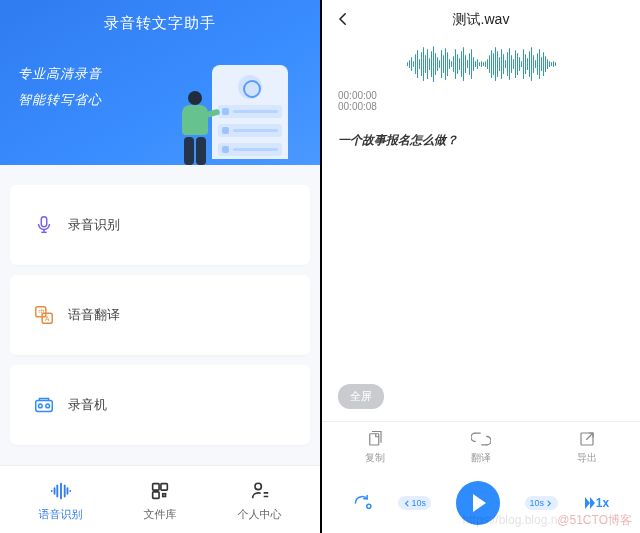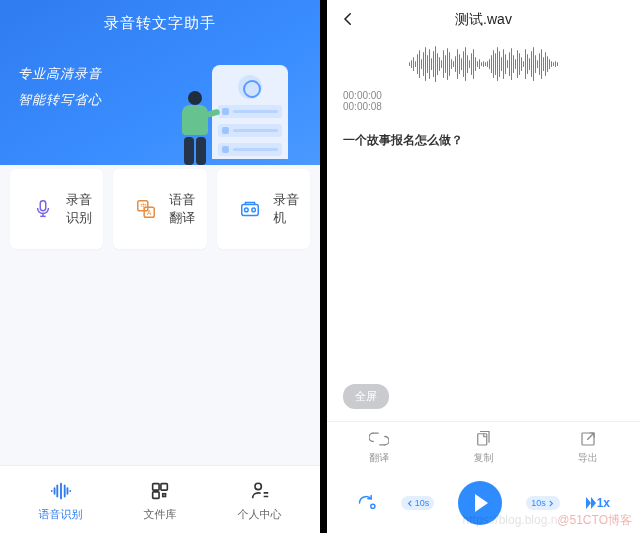--- a/index.html
+++ b/index.html
@@ -27,22 +27,22 @@
   .illus-row::before{content:"";position:absolute;left:4px;top:3px;width:7px;height:7px;background:#9ec3ff;border-radius:2px;}
   .illus-row::after{content:"";position:absolute;left:15px;top:5px;right:4px;height:3px;background:#b7d3ff;border-radius:2px;}
   .illus-person { position:absolute; right:78px; bottom:0; width:50px; height:74px; }
   .illus-head{width:14px;height:14px;background:#1f2d3d;border-radius:50%;margin:0 auto;}
   .illus-body{width:26px;height:30px;background:#66c28e;border-radius:8px 8px 4px 4px;margin:0 auto;}
   .illus-leg{width:10px;height:28px;background:#24344a;position:absolute;left:14px;bottom:0;border-radius:4px;}
   .illus-leg.r{left:26px;}
   .illus-arm{width:20px;height:6px;background:#66c28e;position:absolute;top:20px;left:30px;border-radius:3px;transform:rotate(-15deg);}
   .grid {
     flex: 1; background: #f6f8fb;
-    padding: 4px 10px 0 10px;
-    display: grid; grid-template-columns: 1fr 1fr 1fr; grid-auto-rows: 80px; gap: 10px;
+    padding: 20px 10px 0 10px;
+    display: grid; grid-template-columns: 1fr; grid-auto-rows: 80px; gap: 10px;
   }
   .card { background:#fff; border-radius:6px; display:flex; align-items:center;
     padding-left:22px; gap:12px; cursor:pointer; box-shadow:0 1px 2px rgba(0,0,0,0.03);}
   .card .lbl { color:#444; font-size:13px; }
   .icon-box { width:24px;height:24px; display:flex;align-items:center;justify-content:center;}
   .tabbar {
     height: 68px; background:#fff; border-top:1px solid #eee;
     display:flex; justify-content:space-around; align-items:center;
     padding:6px 8px 4px;
   }
@@ -164,21 +164,21 @@
             <circle cx="10" cy="7" r="3.5"></circle>
               <path d="M4 20c0-3.5 2.7-6 6-6 1 0 2 .2 2.8.6"></path>
               <path d="M16 14h5M16 18h5"></path>
           </svg>
         </span>
         <span>个人中心</span>
       </div>
     </div>
   </div>
 
-  <div class="phone" style="border-left:7px solid #000000">
+  <div class="phone" style="border-left:2px solid #000000">
     <div class="r-top">
       <span class="r-back">
         <svg width="18" height="18" viewBox="0 0 24 24" fill="none" stroke="#222" stroke-width="2" stroke-linecap="round">
             <path d="M15 5l-7 7 7 7"></path>
           </svg>
       </span>
       <span class="r-title">测试.wav</span>
     </div>
 
     <div class="wave-wrap" id="wave-wrap">
@@ -258,49 +258,49 @@
         <div class="wave-bar" style="height: 6px;"></div>
         <div class="wave-bar" style="height: 4px;"></div>
       </div>
 
     <div class="time-row">
       <span>00:00:00</span>
       <span>00:00:08</span>
     </div>
 
     <div class="content">
-      <div style="font-weight:600;">一个故事报名怎么做？</div>
+      <div style="font-weight:600;font-style:italic;">一个故事报名怎么做？</div>
       <div class="fullscreen-btn">全屏</div>
     </div>
 
     <div class="r-actions">
+      <div class="r-act">
+        <span>
+          <svg width="18" height="18" viewBox="0 0 24 24" fill="none" stroke="#888" stroke-width="1.6">
+            <rect x="5" y="5" width="12" height="15" rx="1"></rect>
+              <path d="M8 2h12v15"></path>
+              <path d="M13 5v4h4"></path>
+          </svg>
+        </span>
+        <span>复制</span>
+      </div>
       <div class="r-act">
         <span>
           <svg width="20" height="18" viewBox="0 0 24 20" fill="none" stroke="#888" stroke-width="1.6" stroke-linecap="round">
             <path d="M5 3a5 5 0 0 0 0 10"></path>
               <path d="M19 17a5 5 0 0 0 0-10"></path>
               <path d="M11 3H5"></path>
               <path d="M13 17h6"></path>
           </svg>
         </span>
         <span>翻译</span>
       </div>
       <div class="r-act">
         <span>
           <svg width="18" height="18" viewBox="0 0 24 24" fill="none" stroke="#888" stroke-width="1.6">
-            <rect x="5" y="5" width="12" height="15" rx="1"></rect>
-              <path d="M8 2h12v15"></path>
-              <path d="M13 5v4h4"></path>
-          </svg>
-        </span>
-        <span>复制</span>
-      </div>
-      <div class="r-act">
-        <span>
-          <svg width="18" height="18" viewBox="0 0 24 24" fill="none" stroke="#888" stroke-width="1.6">
             <rect x="4" y="4" width="16" height="16" rx="1"></rect>
               <path d="M14 4l6 0 0 6"></path>
               <path d="M20 4l-9 9"></path>
           </svg>
         </span>
         <span>导出</span>
       </div>
     </div>
 
     <div class="r-player">

